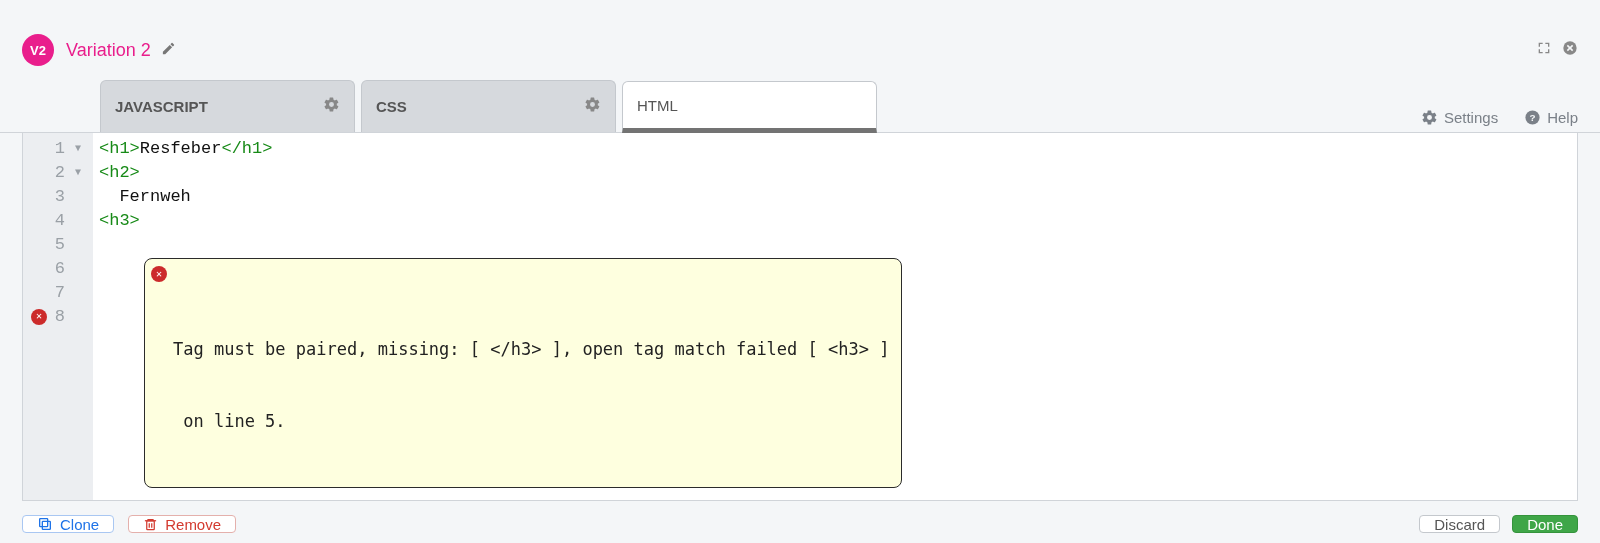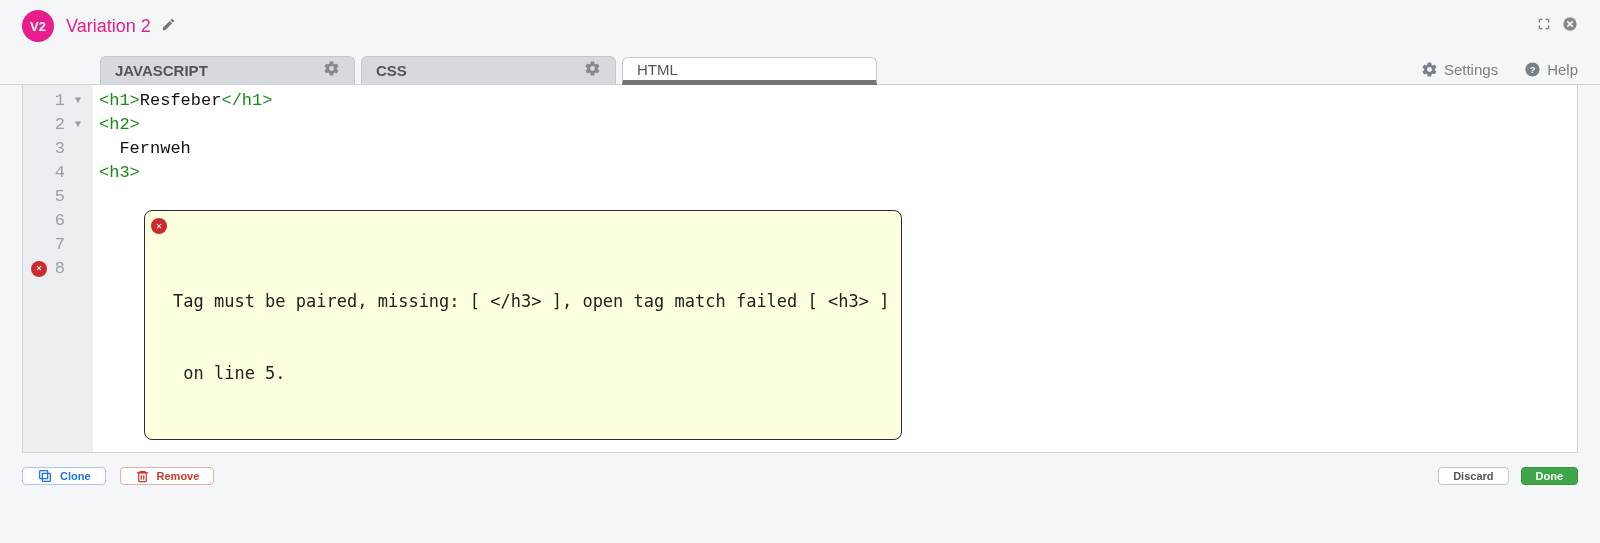--- a/index.html
+++ b/index.html
@@ -11,20 +11,21 @@
     overflow: hidden;
     position: relative;
   }
 
   
   .header {
     display: flex;
     align-items: center;
     padding: 10px 22px 14px 22px;
     position: relative;
+    margin-top: 24px;
   }
   .badge {
     width: 32px;
     height: 32px;
     border-radius: 50%;
     background: #e91e8c;
     color: #fff;
     font-size: 13px;
     font-weight: 600;
     display: flex;
@@ -55,21 +56,21 @@
   .tabrow-wrap {
     border-bottom: 1px solid #d0d4d9;
   }
   .tabrow {
     display: flex;
     align-items: flex-end;
     padding-left: 100px;
     padding-right: 22px;
   }
   .tab {
-    height: 28px;
+    height: 52px;
     border: 1px solid #c4c8cd;
     border-bottom: none;
     border-radius: 6px 6px 0 0;
     display: flex;
     align-items: center;
     padding: 0 14px;
     margin-right: 6px;
     font-size: 15px;
     font-weight: 600;
     color: #555;
@@ -209,22 +210,22 @@
     display: flex;
     align-items: center;
     padding: 14px 22px;
   }
   .btn {
     height: 18px;
     border: 1px solid #c4c8cd;
     border-radius: 4px;
     background: #fff;
     padding: 0 14px;
-    font-size: 11px;
-    font-weight: 700;
+    font-size: 15px;
+    font-weight: 400;
     display: flex;
     align-items: center;
     gap: 7px;
     cursor: pointer;
   }
   .btn-clone { color: #1e73e8; border-color: #a9c7f2; margin-right: 14px;}
   .btn-remove { color: #d33a2f; border-color: #e4b0ac; }
   .footer-right { margin-left: auto; display: flex; gap: 12px; }
   .btn-discard { color: #555; }
   .btn-done { background: #3fa648; color: #fff; border-color: #34933c; }

